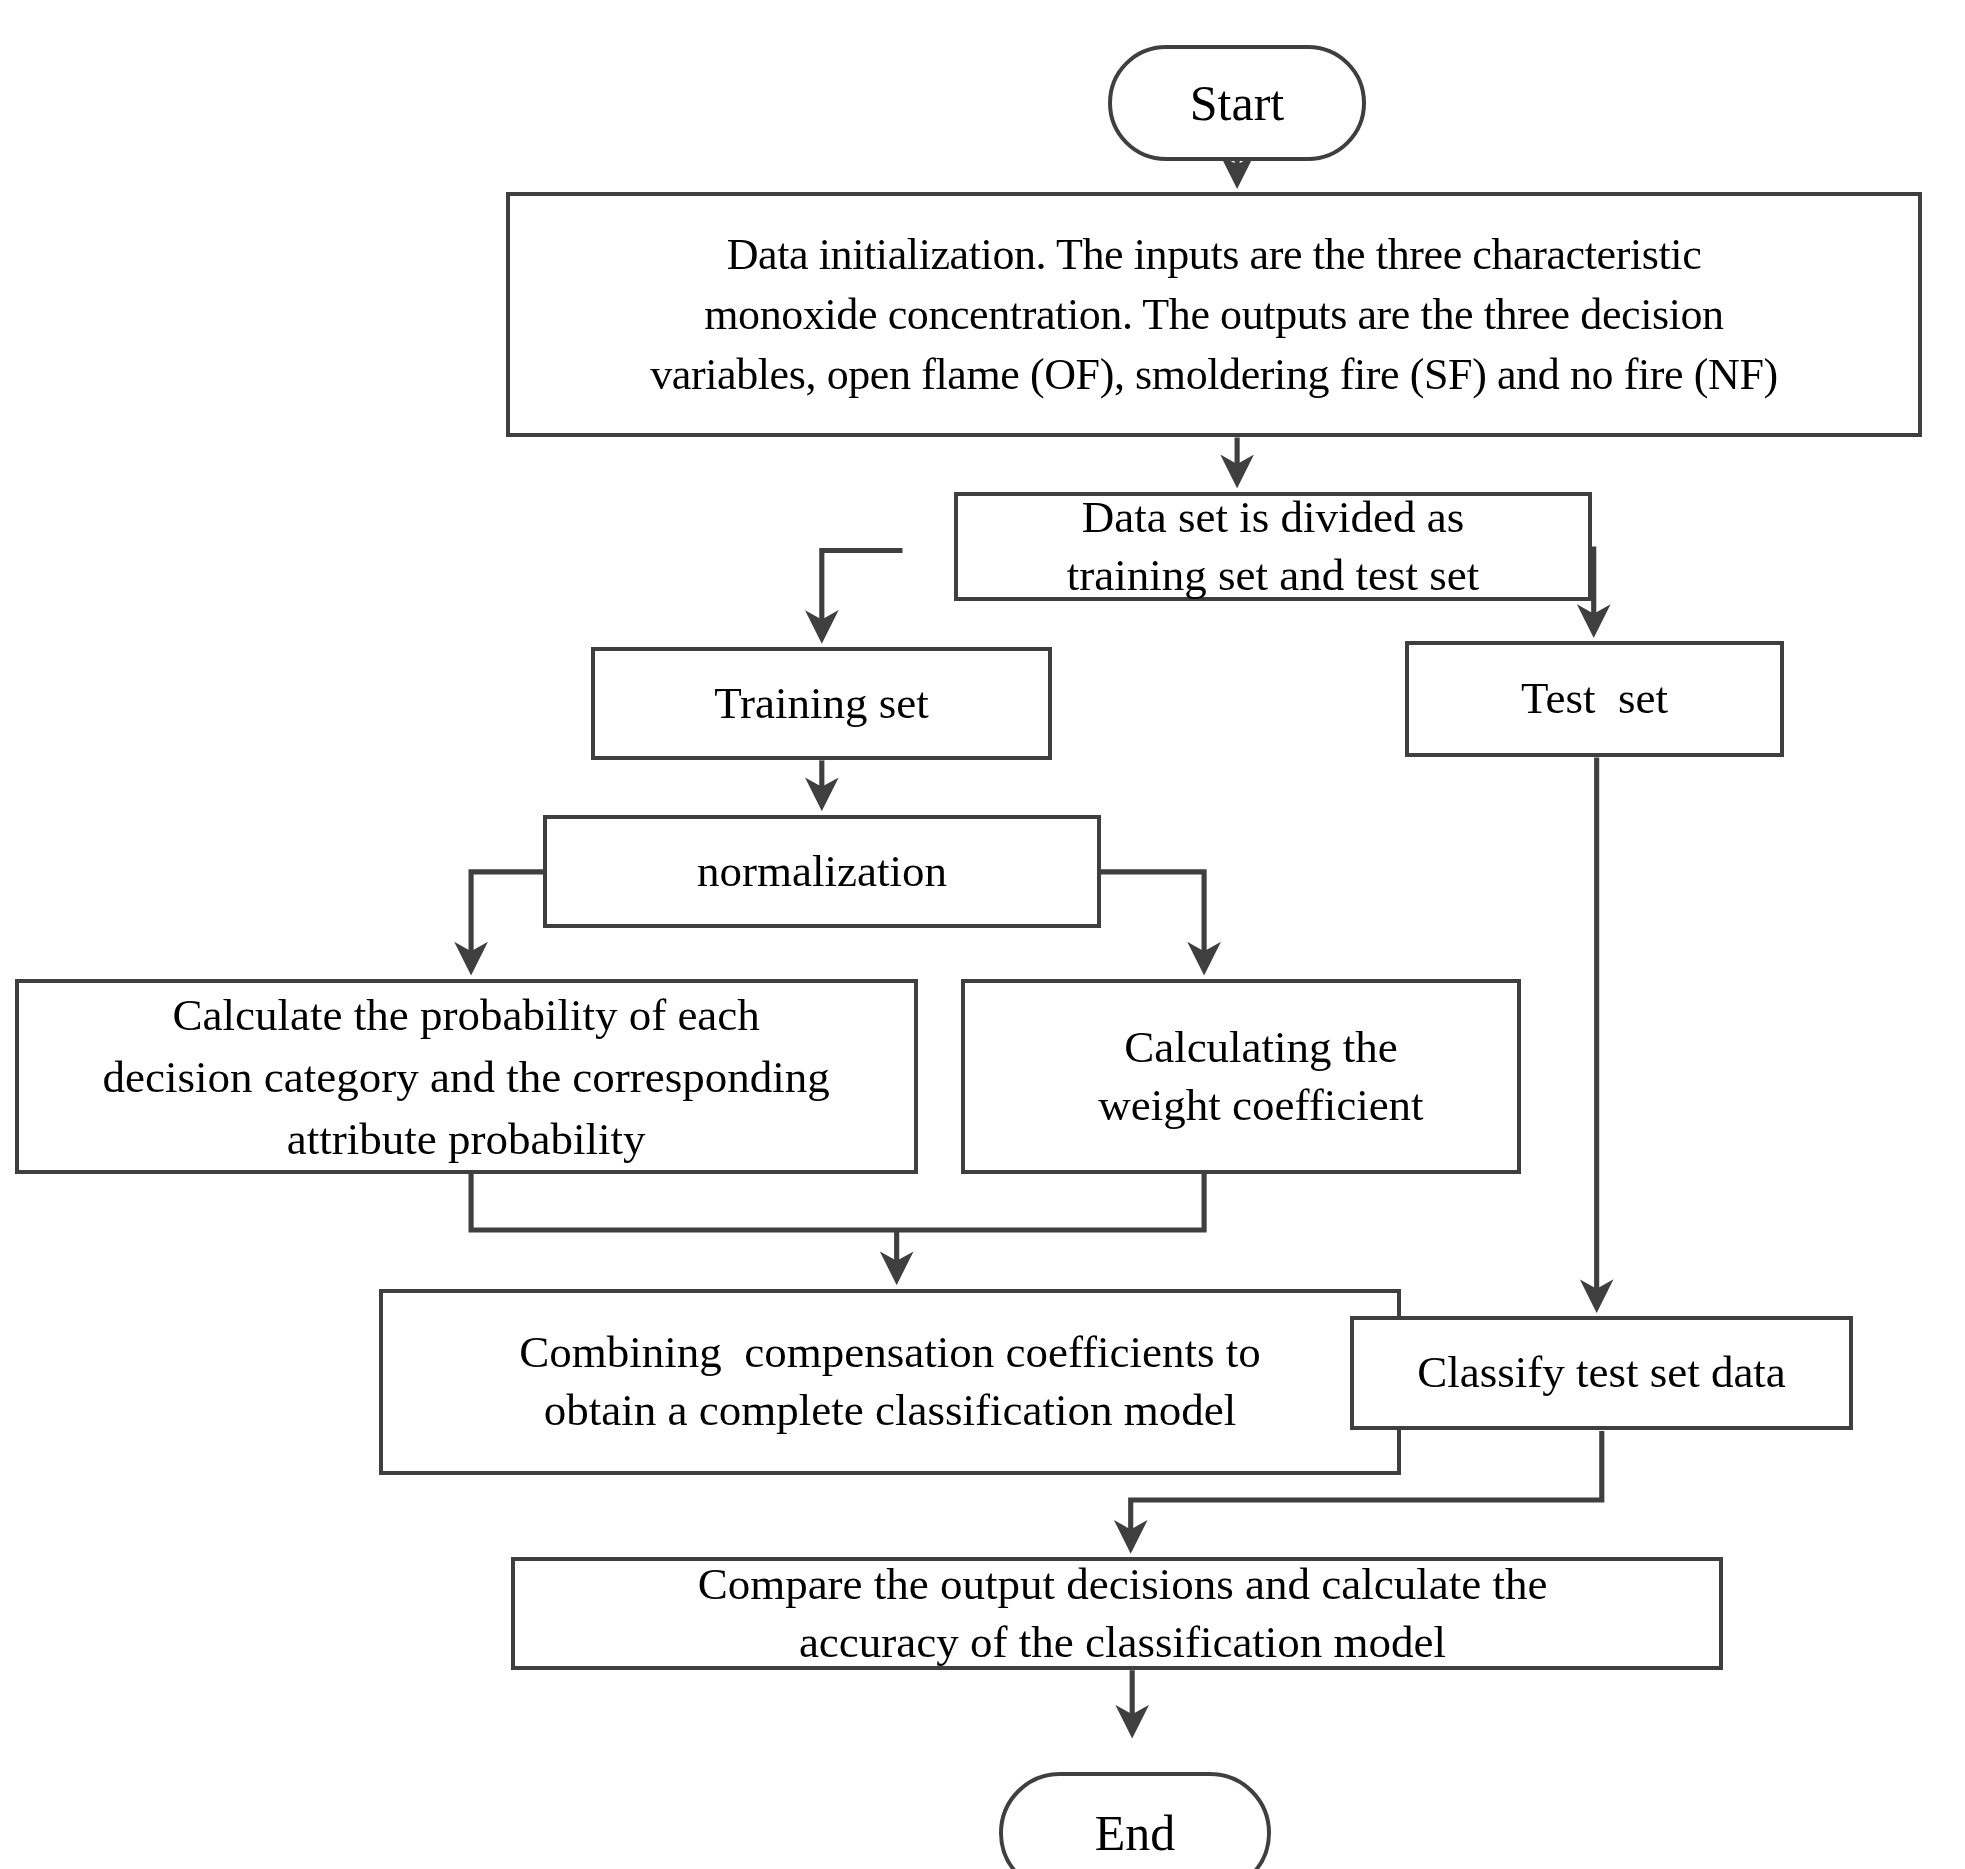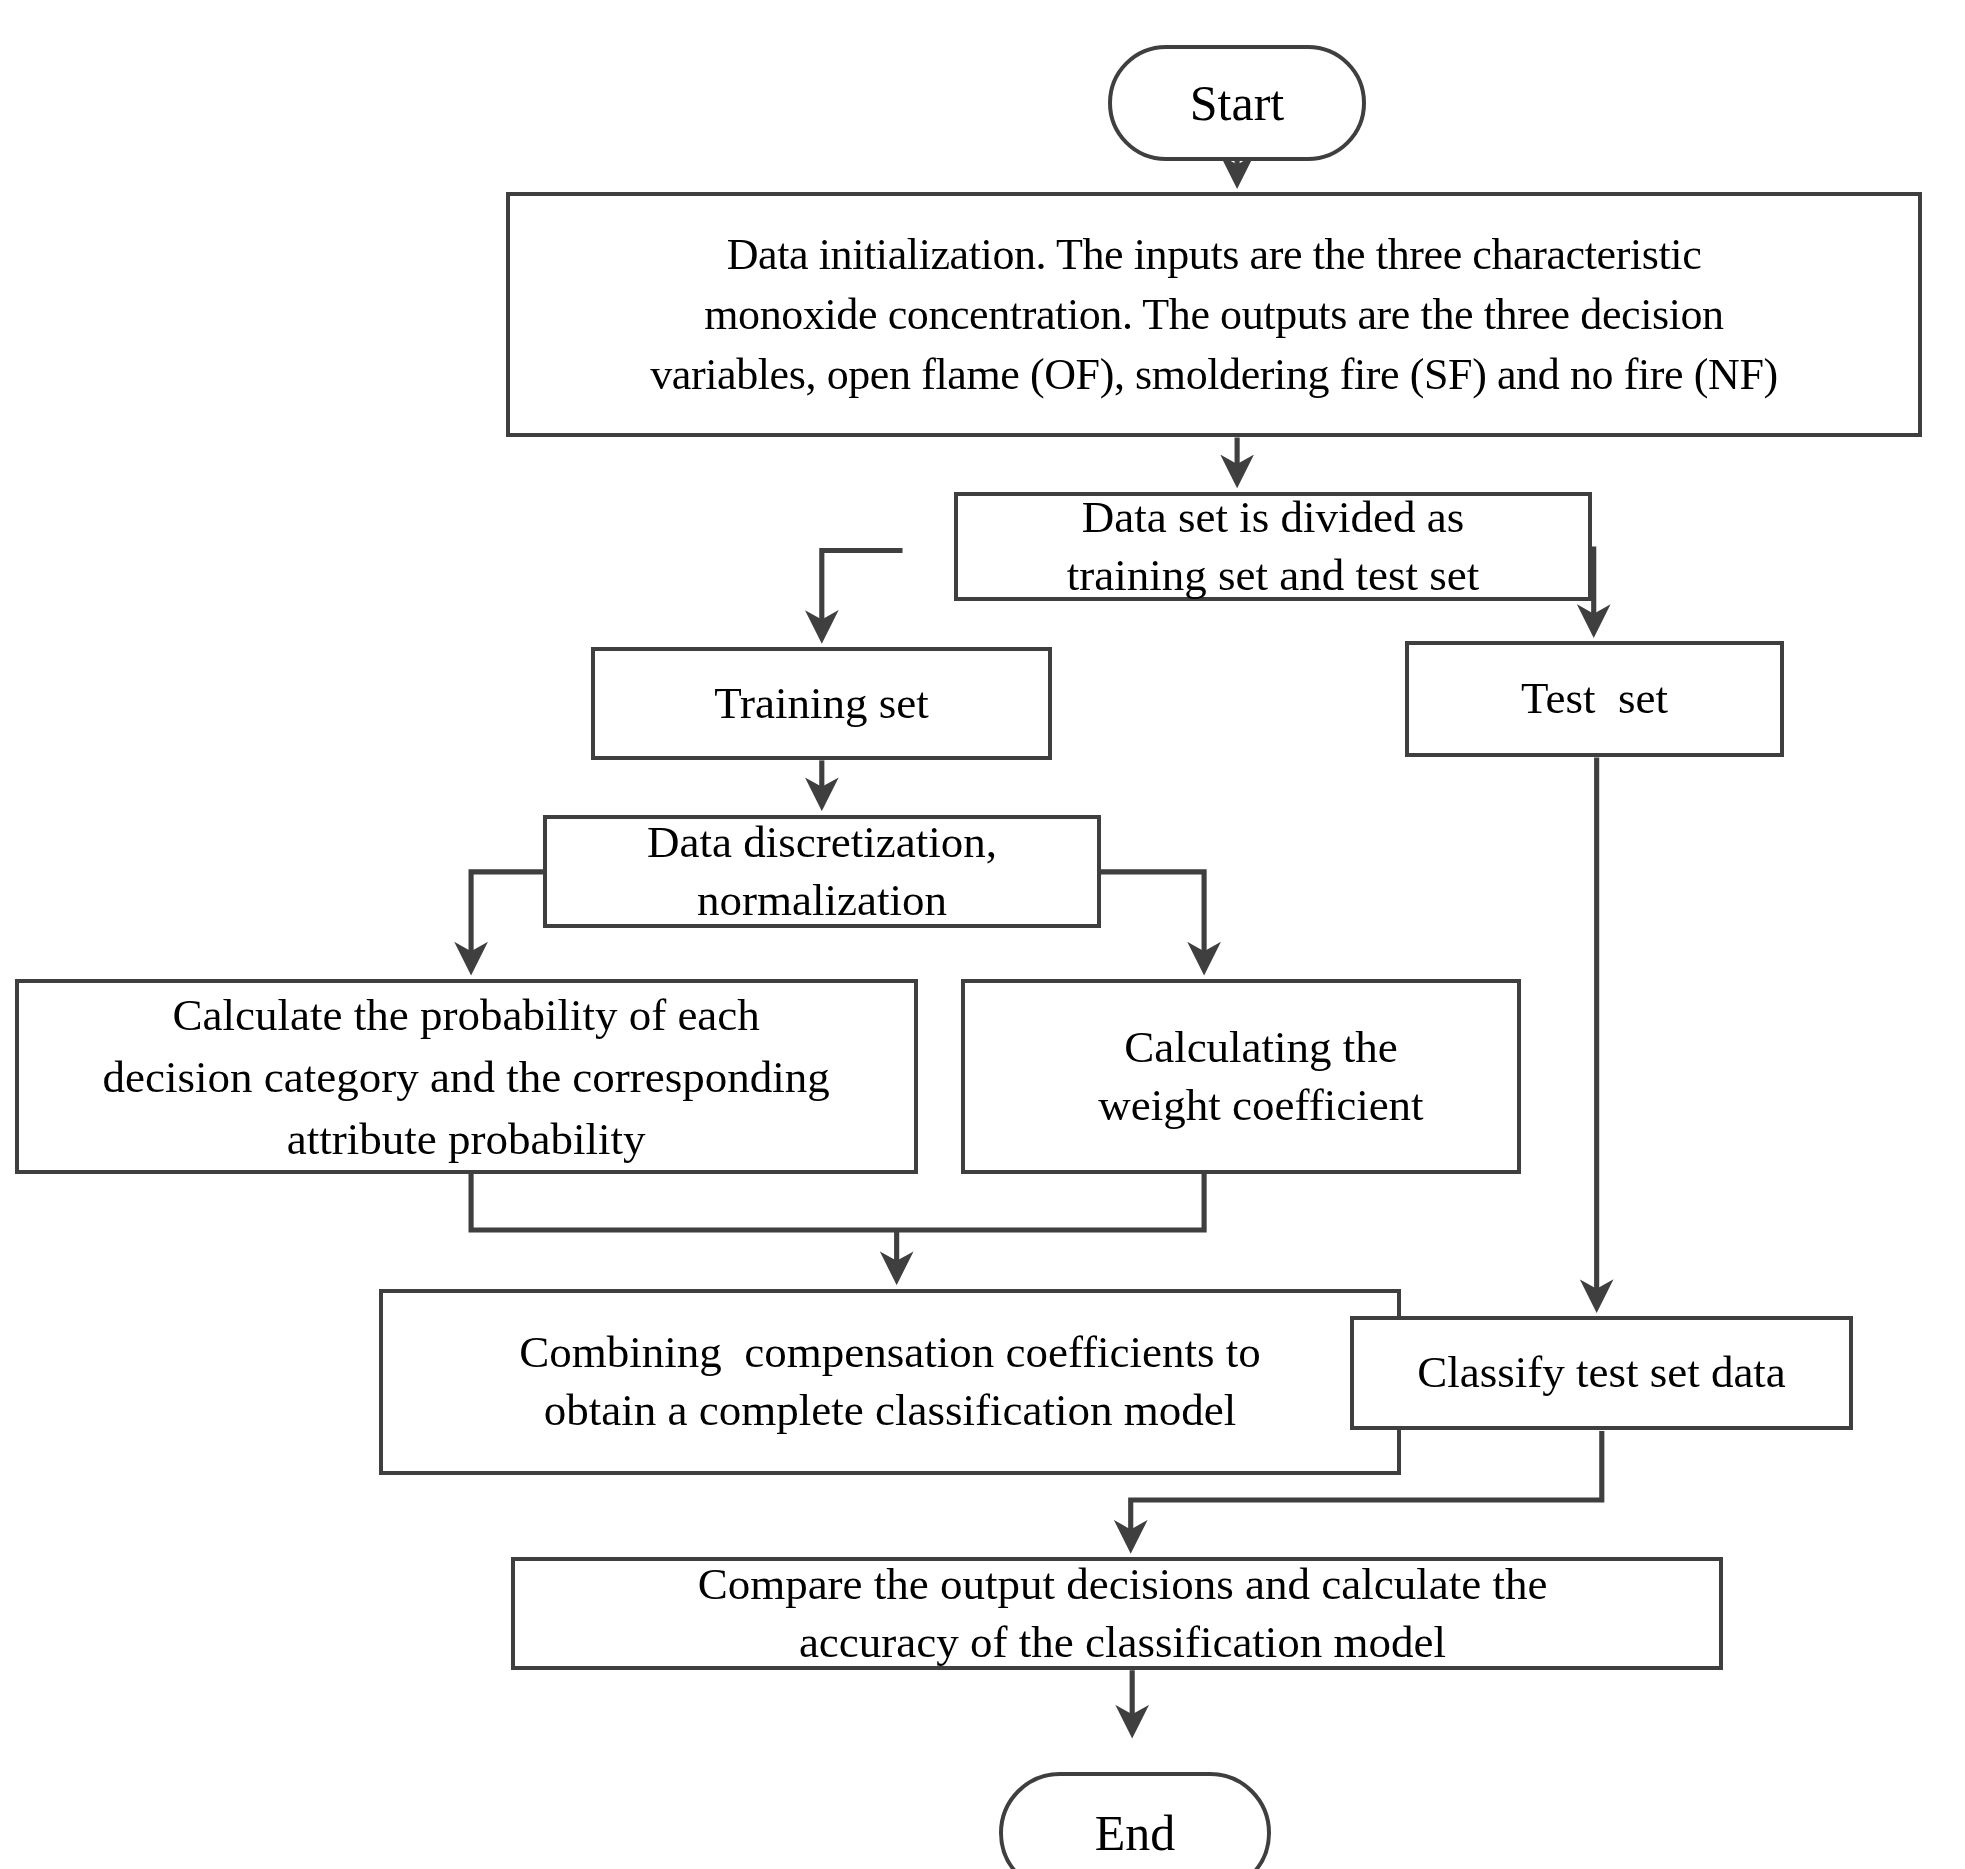--- a/index.html
+++ b/index.html
@@ -78,21 +78,20 @@
 
   <div class="node" id="training-box" style="left:591px;top:647px;width:461px;height:113px;">
     <div class="ln">Training set</div>
   </div>
 
   <div class="node" id="test-box" style="left:1405px;top:641px;width:379px;height:116px;">
     <div class="ln">Test  set</div>
   </div>
 
   <div class="node" id="discretization-box" style="left:543px;top:815px;width:558px;height:113px;">
-    <div class="ln">Data discretization,</div>
     <div class="ln">normalization</div>
   </div>
 
   <div class="node" id="prob-box" style="left:14.7px;top:979px;width:903px;height:195px;">
     <div class="ln">Calculate the probability of each</div>
     <div class="ln">decision category and the corresponding</div>
     <div class="ln">attribute probability</div>
   </div>
 
   <div class="node" id="weight-box" style="left:961px;top:979px;width:560px;height:195px;padding-left:40px;">

